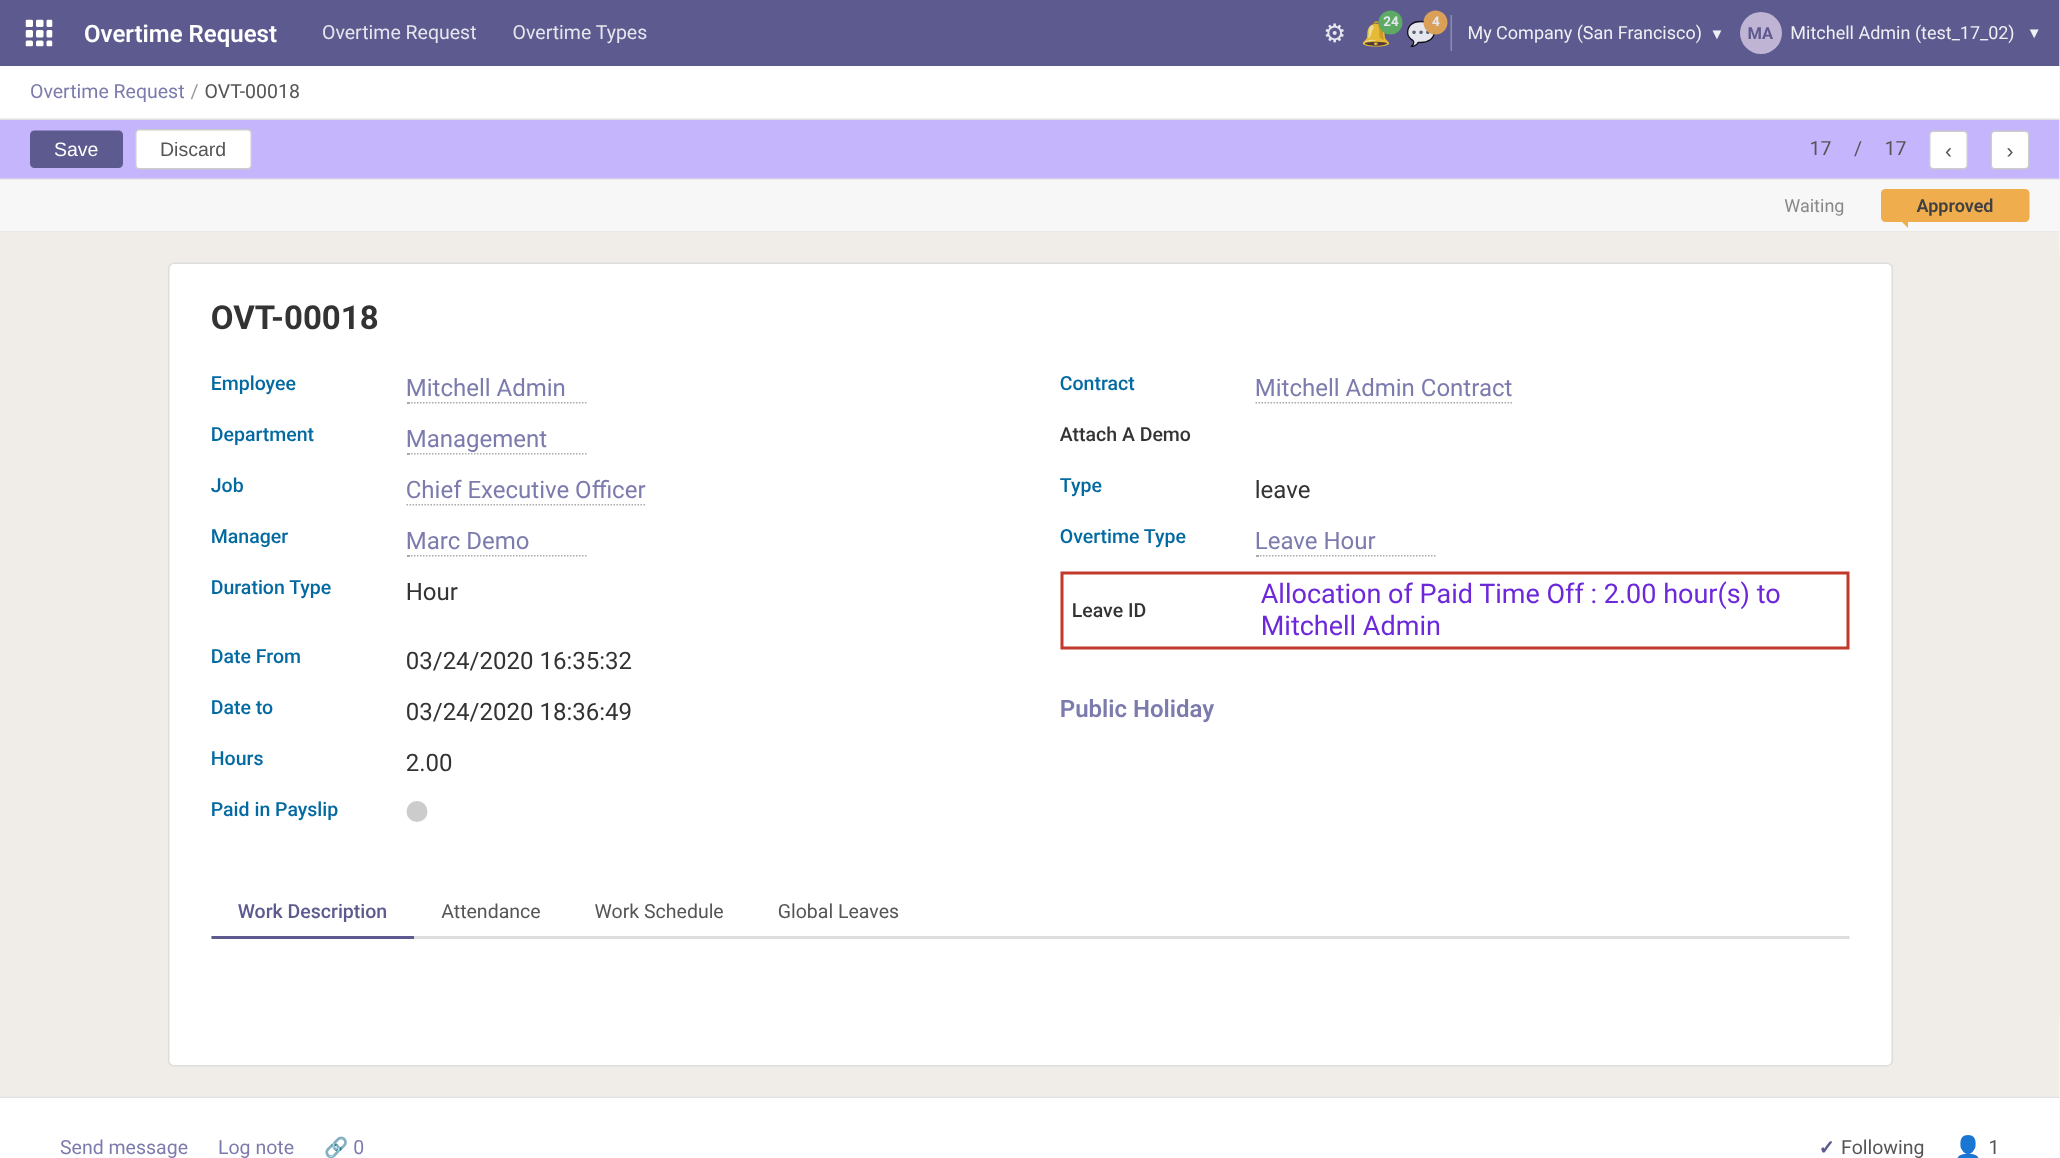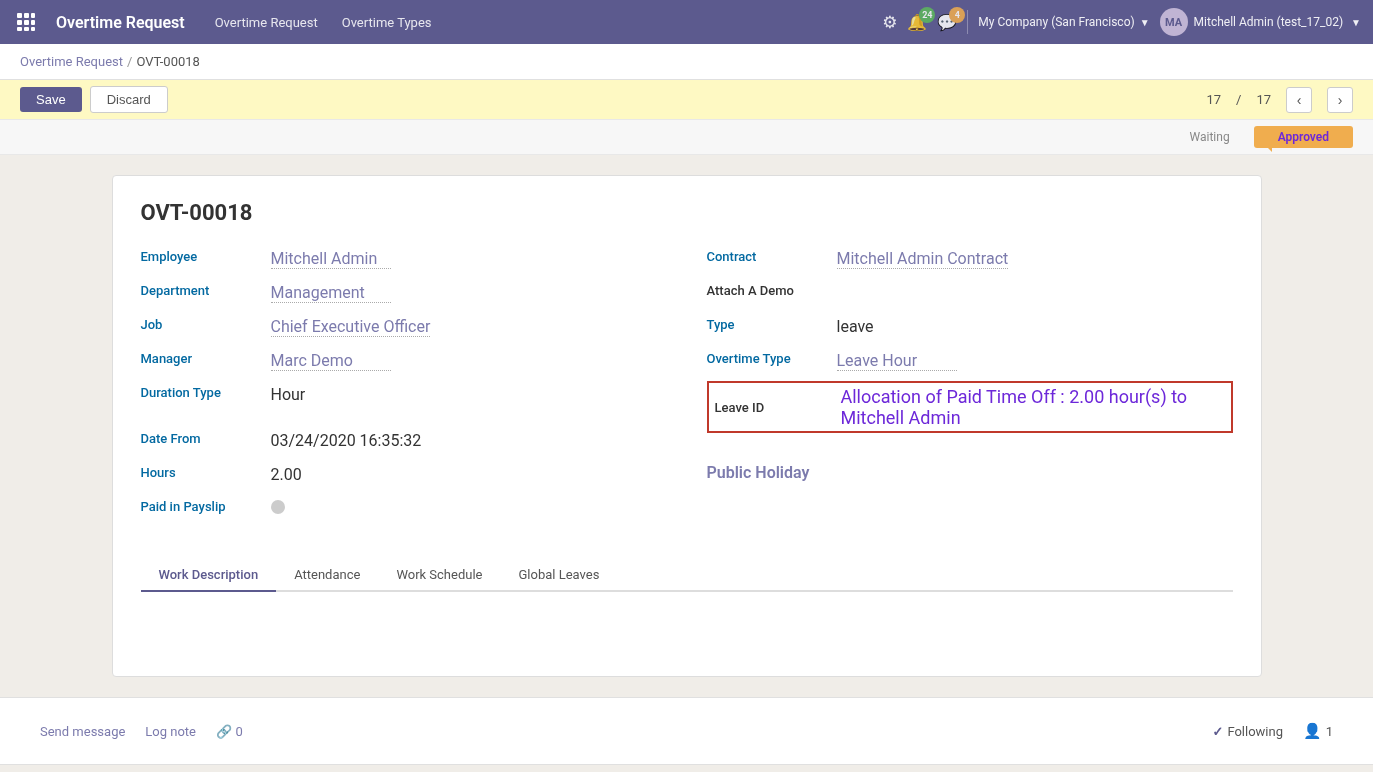--- a/index.html
+++ b/index.html
@@ -38,21 +38,21 @@
       display: flex;
       align-items: center;
       gap: 0;
     }
     .breadcrumb-item { color: #7c7bad; font-size: 13px; cursor: pointer; }
     .breadcrumb-sep { color: #999; margin: 0 4px; }
     .breadcrumb-current { color: #555; font-size: 13px; }
 
     
     .toolbar {
-      background: #fef9c3;
+      background: #c4b5fd;
       padding: 6px 20px 6px;
       display: flex;
       align-items: center;
       gap: 8px;
       border-bottom: 1px solid #e8e8e8;
     }
     .btn-save { background: #5c5a8e; color: #fff; border: none; padding: 5px 16px; border-radius: 3px; cursor: pointer; font-size: 13px; }
     .btn-discard { background: #fff; color: #555; border: 1px solid #ccc; padding: 5px 16px; border-radius: 3px; cursor: pointer; font-size: 13px; }
     .toolbar-spacer { flex: 1; }
     .pagination { display: flex; align-items: center; gap: 15px; font-size: 13px; color: #555; }
@@ -62,21 +62,21 @@
     .status-bar {
       background: #f7f7f7;
       display: flex;
       justify-content: flex-end;
       align-items: center;
       padding: 6px 20px;
       gap: 0;
       border-bottom: 1px solid #e8e8e8;
     }
     .status-step { padding: 4px 24px; font-size: 12px; color: #888; position: relative; }
-    .status-step.active { background: #f0ad4e; color: #6d28d9; border-radius: 3px; font-weight: 600; }
+    .status-step.active { background: #f0ad4e; color: #404040; border-radius: 3px; font-weight: 600; }
     .status-step.active::before { content: ''; position: absolute; left: -8px; top: 0; border: 13px solid transparent; border-right-color: #f0ad4e; }
 
     
     .main-content {
       padding: 20px 40px;
       min-height: 400px;
     }
     .form-card {
       background: #fff;
       border: 1px solid #ddd;
@@ -244,20 +244,24 @@
           <span class="form-label">Duration Type</span>
           <span class="form-value plain no-border">Hour</span>
         </div>
 
         <div class="date-section" style="margin-top:18px;">
           <div class="form-row">
             <span class="form-label">Date From</span>
             <span class="form-value plain no-border">03/24/2020 16:35:32</span>
           </div>
           <div class="form-row">
+            <span class="form-label">Date to</span>
+            <span class="form-value plain no-border">03/24/2020 18:36:49</span>
+          </div>
+          <div class="form-row">
             <span class="form-label">Hours</span>
             <span class="form-value plain no-border">2.00</span>
           </div>
           <div class="form-row">
             <span class="form-label">Paid in Payslip</span>
             <span class="dot"></span>
           </div>
         </div>
       </div>
 

